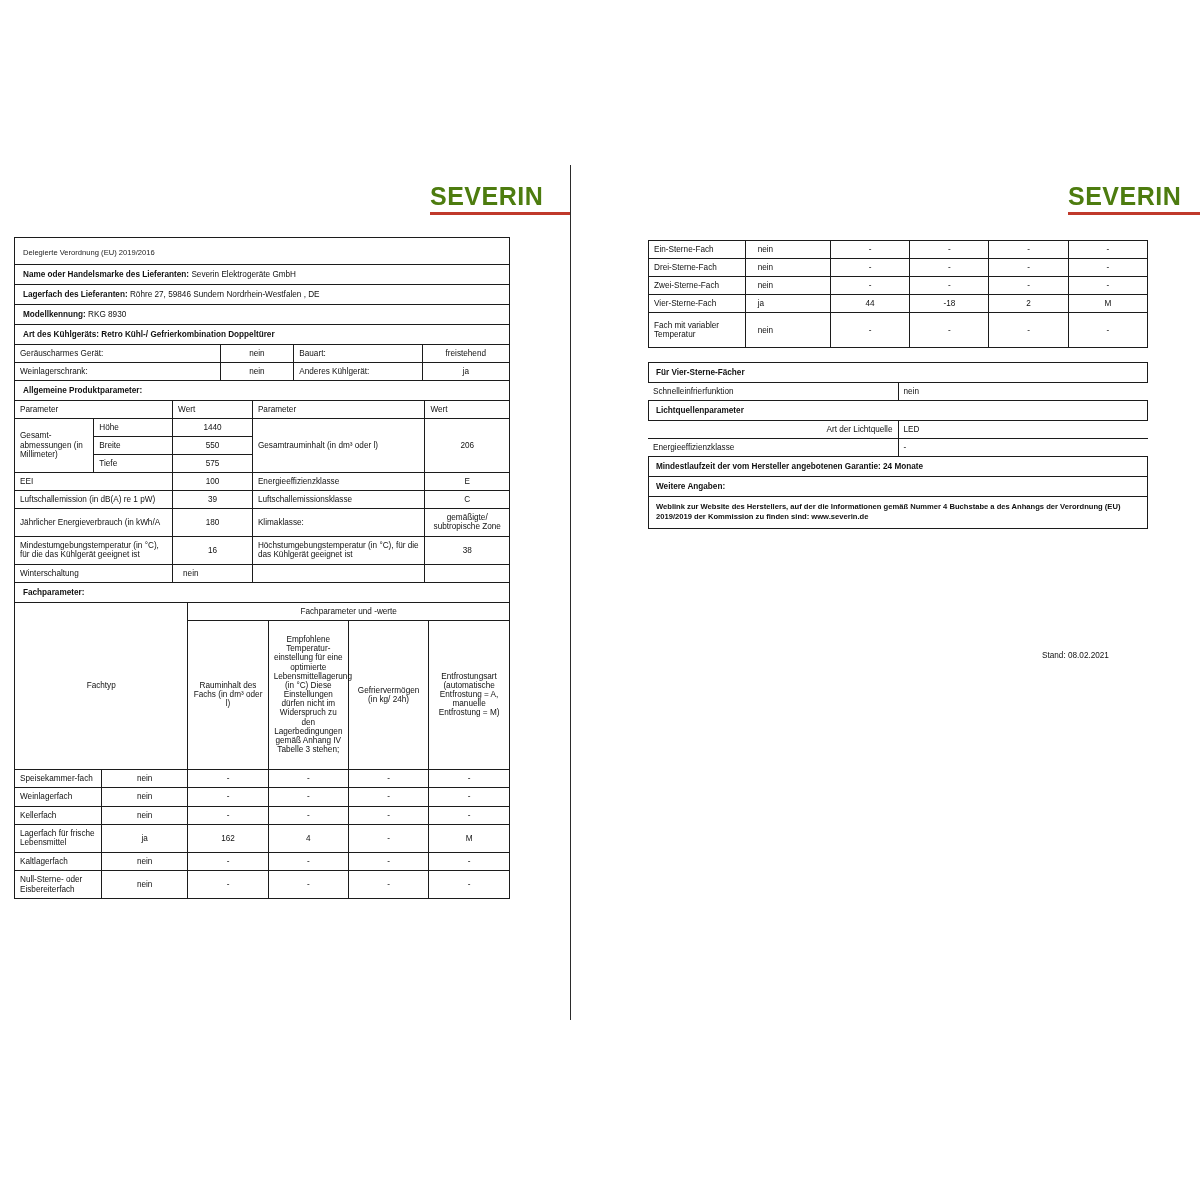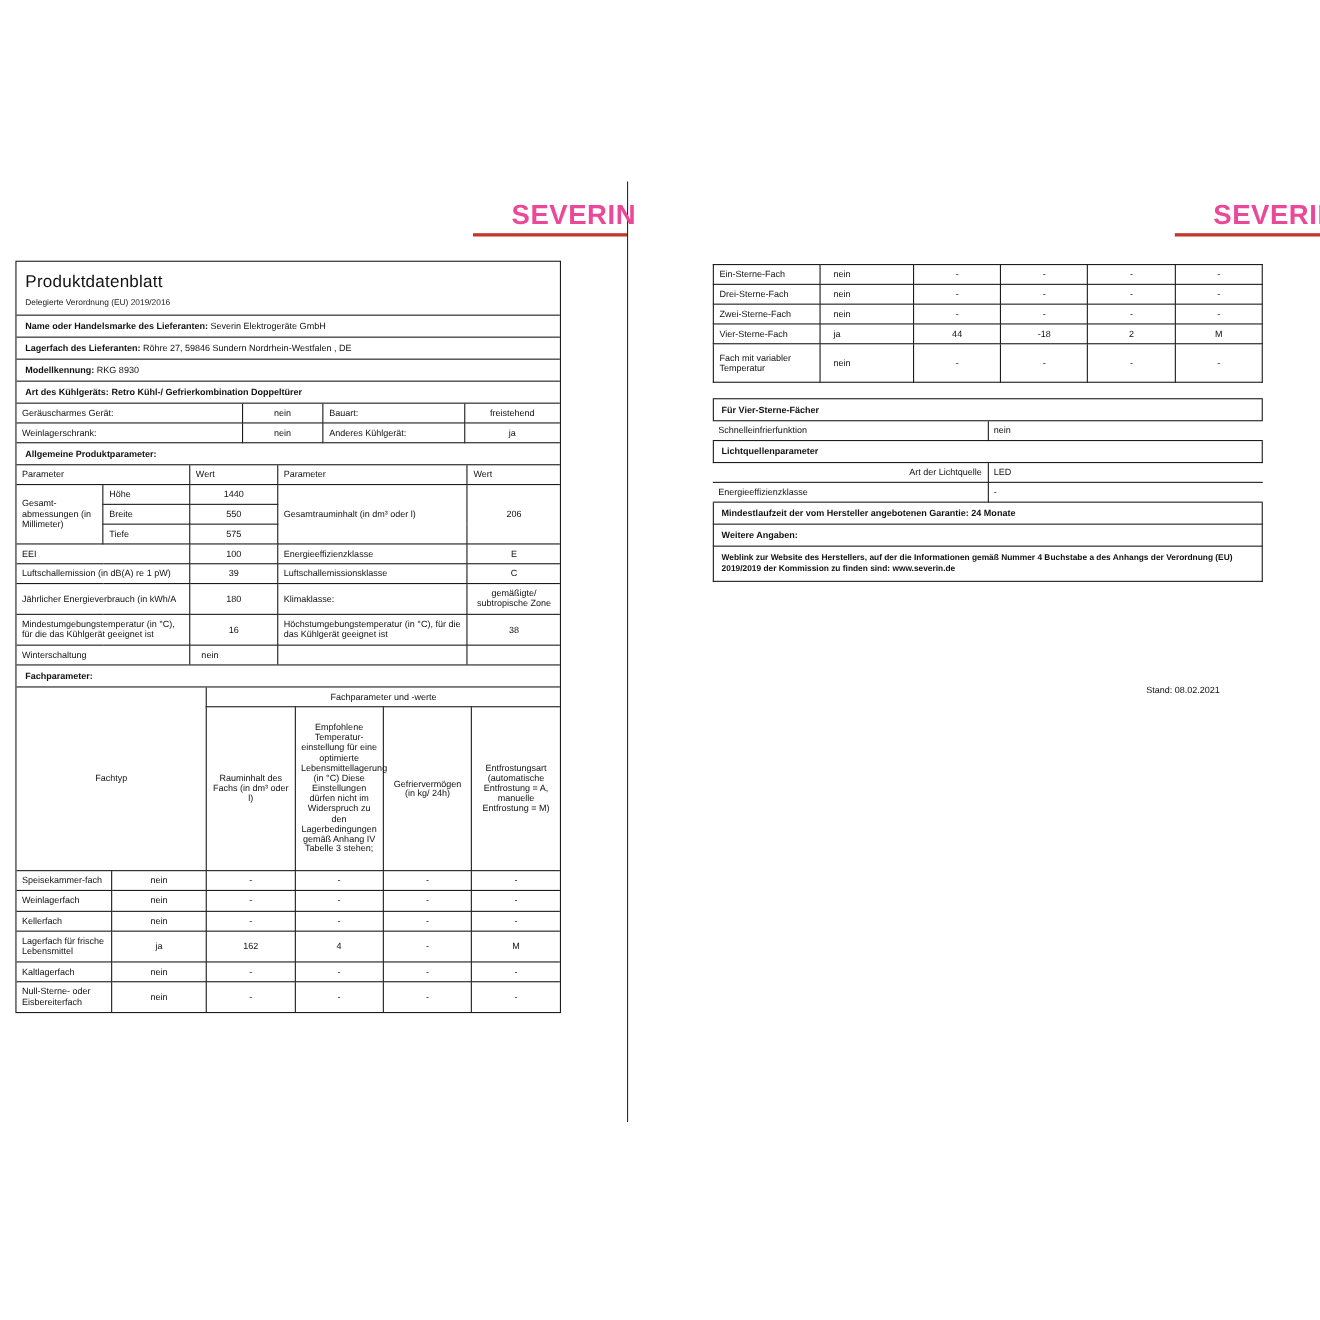--- a/index.html
+++ b/index.html
@@ -33,21 +33,21 @@
   
   .logo {
     position: absolute;
     font-family: "Liberation Sans", sans-serif;
     font-weight: bold;
     font-size: 25px;
     letter-spacing: 0.5px;
     color: #1b3a6b;
     line-height: 1;
   }
-  .logo .sev { color: #ec4899; margin-left: 35px; }
+  .logo .sev { color: #4d7c0f; }
   .logo .underline {
     margin-top: 3px;
     height: 3px;
     background: #c0392b;
     width: 100%;
   }
   #logo-left { left: 430px; top: 184px; width: 140px; }
   #logo-right { left: 1068px; top: 184px; width: 140px; }
 
   
@@ -124,21 +124,21 @@
     border: 1px solid #1c1c1c;
     border-top: none;
     padding: 5px 7px;
     font-size: 8.2px;
     font-weight: bold;
   }
   .right-block.first { border-top: 1px solid #1c1c1c; }
   .stand {
     position: absolute;
     left: 1042px;
-    top: 623px;
+    top: 651px;
     font-size: 8.2px;
   }
   .weblink {
     font-weight: bold;
     font-size: 7.6px;
     line-height: 1.35;
   }
 </style>
 </head>
 <body>
@@ -153,21 +153,20 @@
   </div>
 
   <div class="logo" id="logo-right">
     <div class="sev">SEVERIN</div>
     <div class="underline"></div>
   </div>
 
   <div class="left-doc">
 
     <div class="title-block">
-      <h1>Produktdatenblatt</h1>
       <div class="sub">Delegierte Verordnung (EU) 2019/2016</div>
     </div>
 
     <div class="row-line">
       <span>Name oder Handelsmarke des Lieferanten:</span>
       <span class="val">Severin Elektrogeräte GmbH</span>
     </div>
 
     <div class="row-line">
       <span>Lagerfach des Lieferanten:</span>

